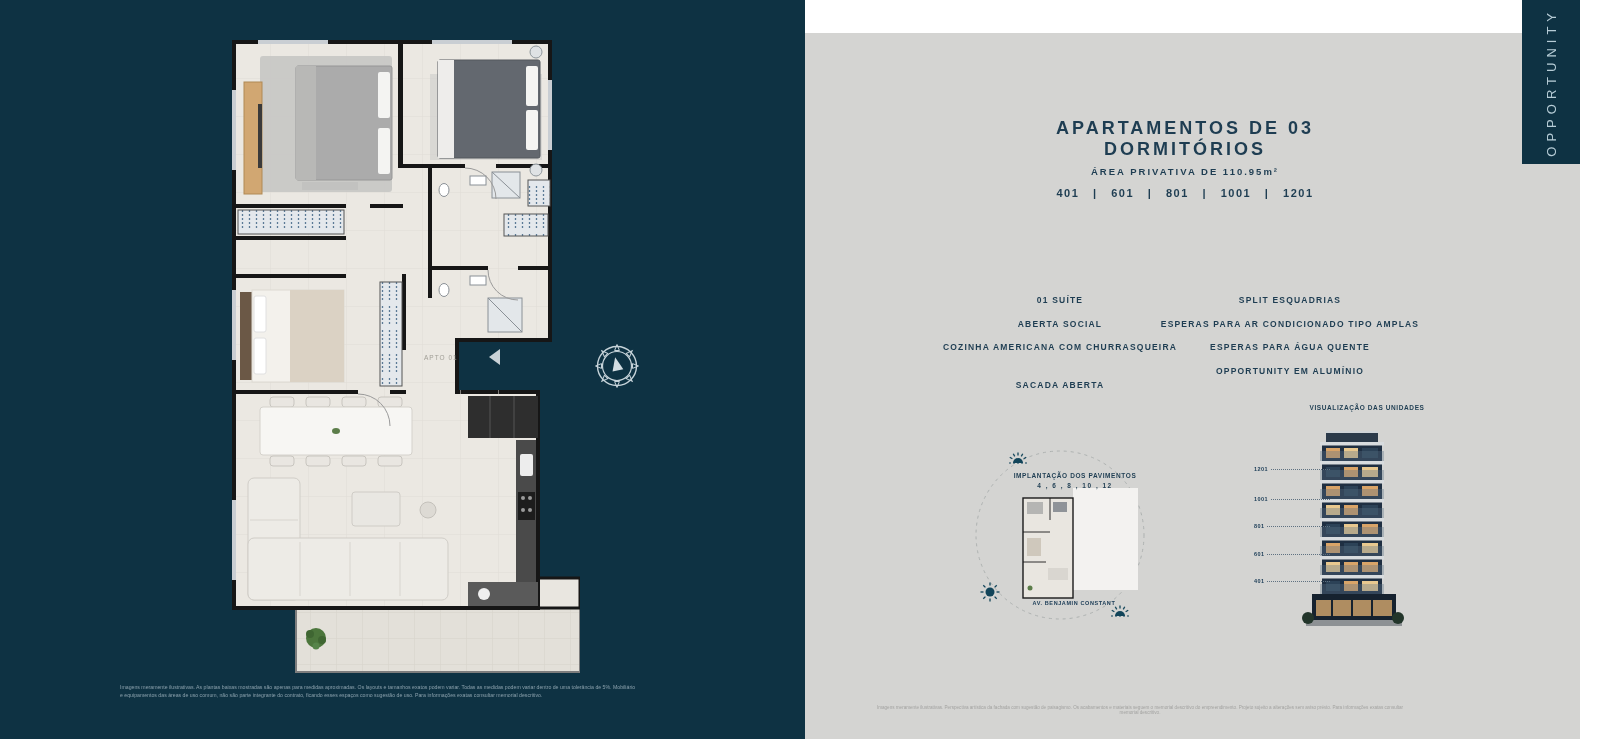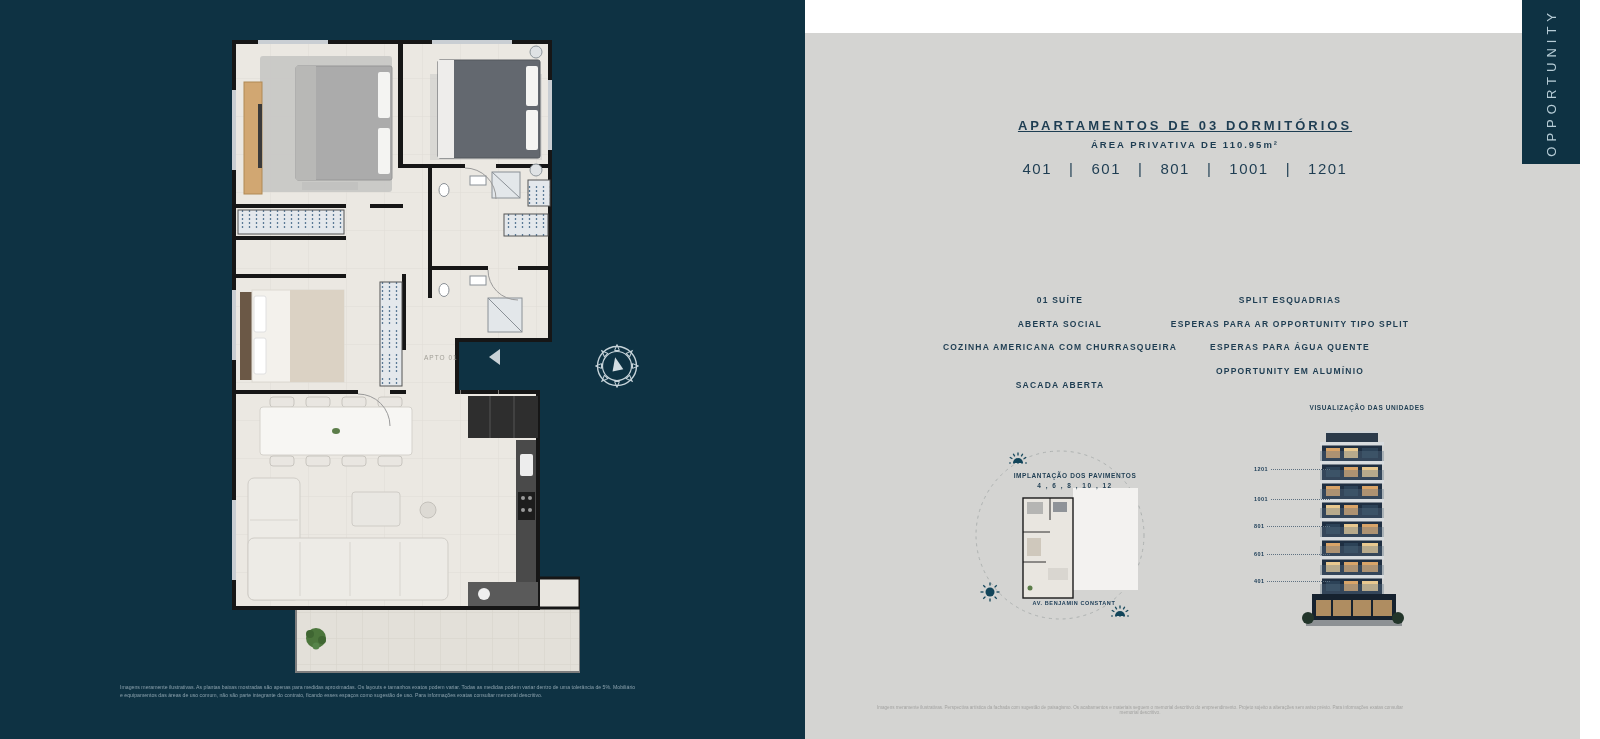--- a/index.html
+++ b/index.html
@@ -6,23 +6,23 @@
   .page{position:relative;width:1600px;height:739px;overflow:hidden;background:#ffffff;
         font-family:"Liberation Sans",sans-serif;}
   
   .panel-gray{position:absolute;left:805px;top:33px;width:775px;height:706px;background:#d4d4d2;}
   .panel-dark{position:absolute;left:0;top:0;width:805px;height:739px;background:#0e3243;}
   .brand-tab{position:absolute;left:1522px;top:0;width:58px;height:164px;background:#0e3243;
              display:flex;align-items:center;justify-content:center;}
   .brand-tab span{writing-mode:vertical-rl;transform:rotate(180deg);color:#b6ccd6;
                   font-size:13px;letter-spacing:5px;font-weight:400;}
   .title-block{position:absolute;left:985px;top:118px;width:400px;text-align:center;}
-  .title-block h1{margin:0;font-size:13px;font-weight:bold;letter-spacing:3px;color:#1e3d52;text-decoration:underline;}
+  .title-block h1{margin:0;font-size:18px;font-weight:bold;letter-spacing:3px;color:#1e3d52;}
   .title-block .subtitle{margin-top:6px;font-size:9.5px;font-weight:bold;letter-spacing:2px;color:#1e3d52;}
-  .title-block .units{margin-top:10px;font-size:15px;font-weight:normal;letter-spacing:1.5px;color:#1e3d52;white-space:pre;}
+  .title-block .units{margin-top:10px;font-size:11px;font-weight:bold;letter-spacing:1.5px;color:#1e3d52;white-space:pre;}
   .feat{position:absolute;font-size:8.5px;font-weight:bold;letter-spacing:1.2px;color:#1e3d52;text-align:center;margin-top:36px;}
   .feat-left{left:935px;width:250px;}
   .feat-right{left:1160px;width:260px;}
   
   .impl-title{position:absolute;left:995px;top:472px;width:160px;text-align:center;
               font-size:6.5px;font-weight:bold;letter-spacing:.6px;color:#1e3d52;}
   .impl-floors{position:absolute;left:995px;top:482px;width:160px;text-align:center;
                font-size:6.5px;font-weight:bold;letter-spacing:1.5px;color:#1e3d52;}
   .impl-street{position:absolute;left:998px;top:600px;width:152px;text-align:center;
                font-size:5.5px;font-weight:bold;letter-spacing:.6px;color:#20405a;}
@@ -239,21 +239,21 @@
     <div class="subtitle">ÁREA PRIVATIVA DE 110.95m²</div>
     <div class="units">401   |   601   |   801   |   1001   |   1201</div>
   </div>
 
   <div class="feat feat-left" style="top:259px">01 SUÍTE</div>
   <div class="feat feat-left" style="top:283px">ABERTA SOCIAL</div>
   <div class="feat feat-left" style="top:306px">COZINHA AMERICANA COM CHURRASQUEIRA</div>
   <div class="feat feat-left" style="top:344px">SACADA ABERTA</div>
 
   <div class="feat feat-right" style="top:259px">SPLIT ESQUADRIAS</div>
-  <div class="feat feat-right" style="top:283px">ESPERAS PARA AR OPPORTUNITY TIPO SPLIT</div>
+  <div class="feat feat-right" style="top:283px">ESPERAS PARA AR CONDICIONADO TIPO AMPLAS</div>
   <div class="feat feat-right" style="top:306px">ESPERAS PARA ÁGUA QUENTE</div>
   <div class="feat feat-right" style="top:330px">OPPORTUNITY EM ALUMÍNIO</div>
 
   <svg class="impl-svg" width="200" height="185" viewBox="0 0 200 185" xmlns="http://www.w3.org/2000/svg">
     <circle cx="110" cy="95" r="84" fill="none" stroke="#aeb2b1" stroke-width="1" stroke-dasharray="3 4"></circle>
     <polygon points="123,48 188,48 188,150 110,150 110,132 123,132" fill="#f3f2f0"></polygon>
     <g>
       <rect x="73" y="58" width="50" height="100" fill="#e9e6e0" stroke="#1a1a1a" stroke-width="1.4"></rect>
       <line x1="73" y1="92" x2="100" y2="92" stroke="#1a1a1a" stroke-width="0.9"></line>
       <line x1="100" y1="58" x2="100" y2="80" stroke="#1a1a1a" stroke-width="0.9"></line>

